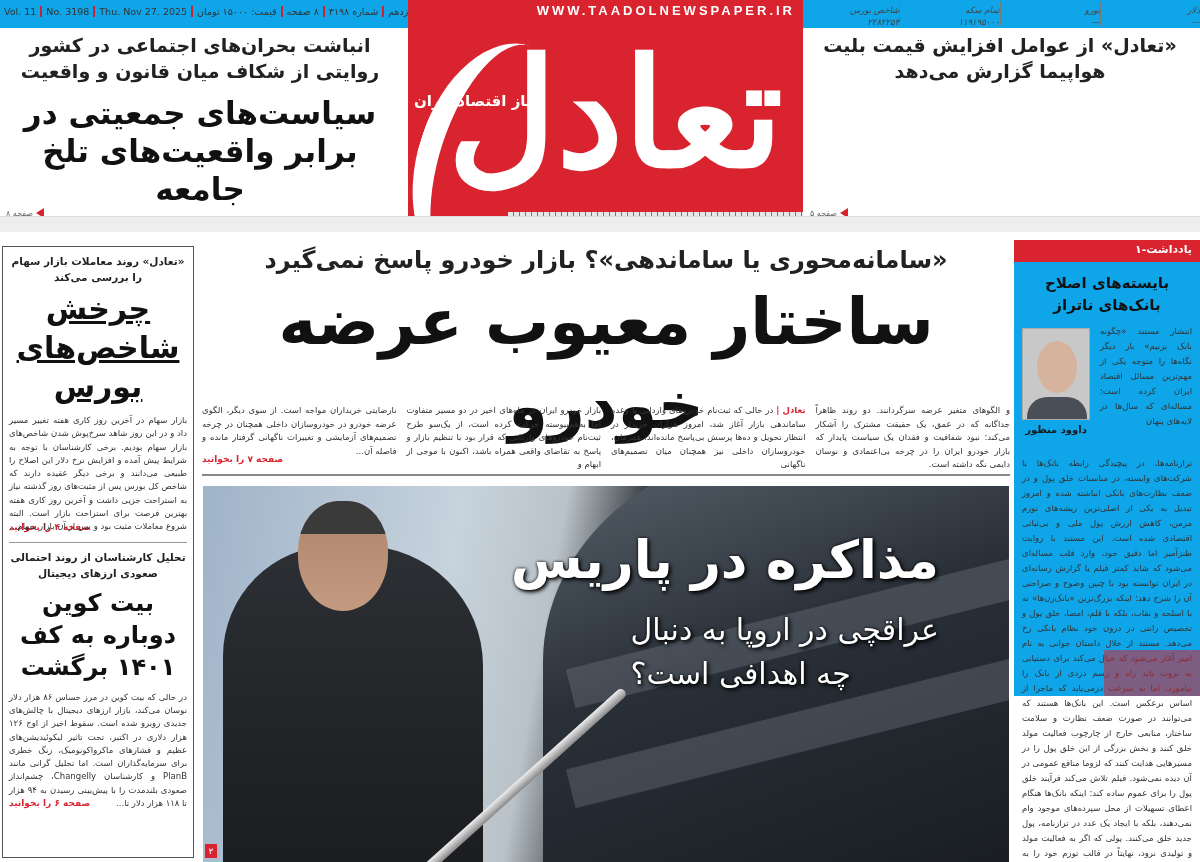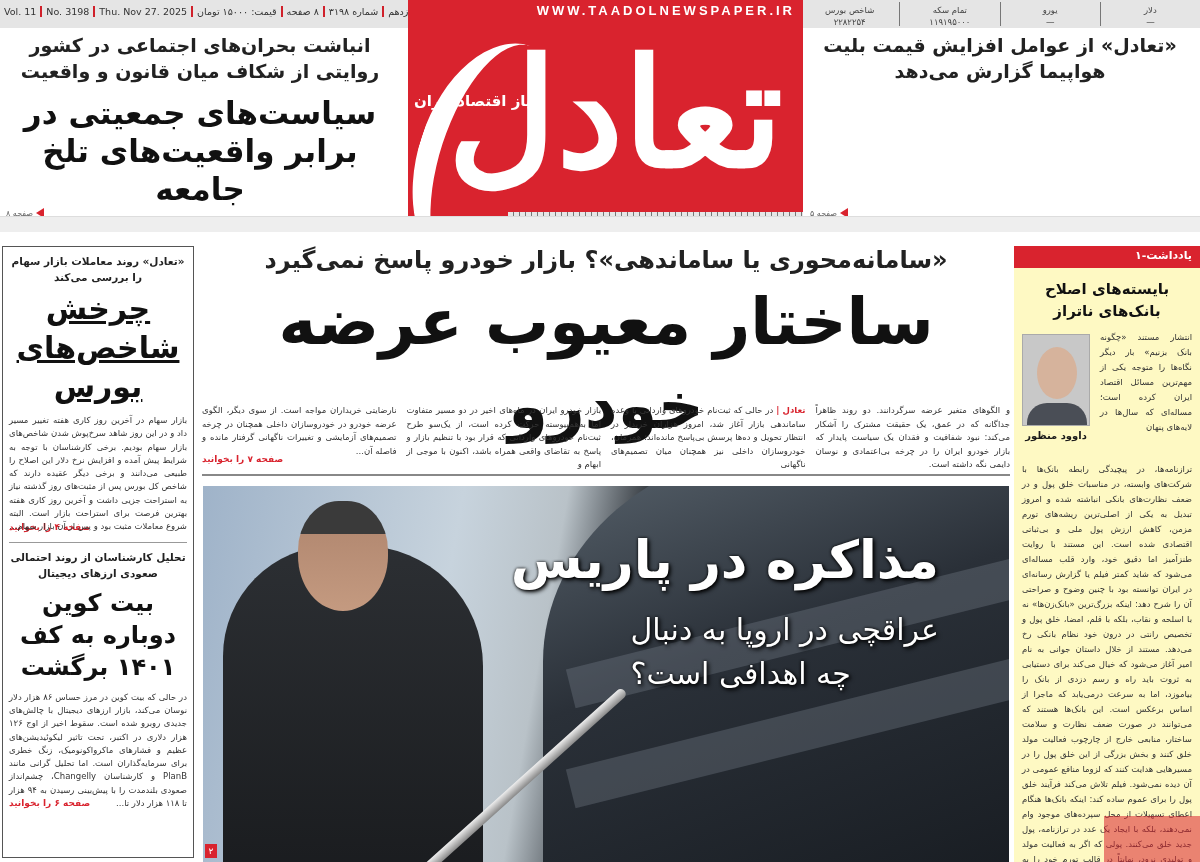--- a/index.html
+++ b/index.html
@@ -1,25 +1,25 @@
 <!DOCTYPE html>
 <html><head>
 <meta charset="utf-8">
 <style>
   * { box-sizing: border-box; margin: 0; padding: 0; }
   html, body { width: 1200px; height: 862px; overflow: hidden; background: #fff; }
   body { font-family: "DejaVu Sans", sans-serif; color: #1a1a1a; position: relative; direction: rtl; }
 
   
-  .topstrip { position: absolute; top: 0; left: 0; width: 1200px; height: 28px; background: #e5e5e5; }
+  .topstrip { position: absolute; top: 0; left: 0; width: 1200px; height: 28px; background: #0ea5e9; }
   .issue-info { position: absolute; left: 4px; top: 6px; direction: rtl; font-size: 9.5px; color: #333; white-space: nowrap; display: flex; flex-direction: row-reverse; gap: 4px; align-items: center; }
   .issue-info .sep { width: 2px; height: 11px; background: #d0202a; display: inline-block; }
   .issue-info span.item { font-family: "DejaVu Sans", sans-serif; }
   .market { position: absolute; right: 0; top: 0; height: 28px; width: 400px; display: flex; flex-direction: row; direction: rtl; }
-  .market .cell { flex: 1; text-align: center; font-size: 8.5px; color: #444; line-height: 12px; padding-top: 2px; border-left: 1px solid #777; margin: 2px 0; }
+  .market .cell { flex: 1; font-size: 8.5px; color: #444; line-height: 12px; padding-top: 2px; border-left: 1px solid #777; margin: 2px 0; font-style: italic; }
   .market .cell:last-child { border-left: none; }
 
   
   .masthead { position: absolute; left: 408px; top: 0; width: 395px; height: 222px; background: #d9232e; overflow: hidden; }
   .masthead .url { position: absolute; right: 8px; top: 3px; color: #fff; font-size: 13px; letter-spacing: 3px; font-weight: bold; direction: ltr; font-family: "Liberation Sans", sans-serif; }
   .masthead .logo { position: absolute; right: 20px; top: 18px; color: #fff; font-family: "DejaVu Serif", serif; font-size: 150px; font-weight: bold; line-height: 190px; }
   .masthead .tagline { position: absolute; left: 6px; top: 92px; color: #fff; font-size: 15px; font-weight: bold; }
   .masthead .swoosh { position: absolute; left: 10px; top: 40px; width: 150px; height: 240px; border-left: 22px solid #fff; border-radius: 50%; transform: rotate(18deg); }
   .masthead .ruler { position: absolute; left: 100px; bottom: 0; width: 295px; height: 10px; background: repeating-linear-gradient(90deg, #e6e6e6 0 5px, #777 5px 6px); }
 
@@ -58,21 +58,21 @@
   
   .leftcol { position: absolute; left: 2px; top: 246px; width: 192px; height: 612px; border: 1px solid #555; padding: 6px 6px; text-align: center; }
   .leftcol .kicker { font-size: 10.5px; font-weight: bold; line-height: 16px; color: #222; }
   .leftcol .head { font-size: 30px; font-weight: bold; line-height: 39px; color: #111; margin-top: 4px; text-decoration: underline; }
   .leftcol .body { font-size: 8.5px; line-height: 13.3px; text-align: justify; color: #333; margin-top: 8px; position: relative; }
   .leftcol .more { color: #d9232e; font-weight: bold; font-size: 9px; display: block; text-align: left; margin-top: -12px; }
   .leftcol hr { border: none; border-top: 1px solid #999; margin: 10px 0 6px; }
   .leftcol .head2 { font-size: 24px; font-weight: bold; line-height: 32px; color: #111; margin-top: 6px; }
 
   
-  .rightcol { position: absolute; right: 0; top: 246px; width: 186px; height: 616px; background: #fef9c3; }
+  .rightcol { position: absolute; right: 0; top: 240px; width: 186px; height: 456px; background: #0ea5e9; }
   .rightcol .label { background: #d9232e; color: #fff; font-size: 11px; font-weight: bold; padding: 3px 8px; height: 22px; }
   .rightcol .head { text-align: center; font-size: 15px; font-weight: bold; line-height: 22px; margin-top: 10px; color: #111; }
   .rightcol .authorbox { position: absolute; left: 8px; top: 88px; width: 68px; height: 92px; background: #c8c8c8; border: 1px solid #aaa; }
   .rightcol .authorbox .face { position: absolute; left: 14px; top: 12px; width: 40px; height: 52px; border-radius: 50%; background: #d6b39c; }
   .rightcol .authorbox .suit { position: absolute; left: 4px; bottom: 0; width: 60px; height: 22px; border-radius: 20px 20px 0 0; background: #4a4e56; }
   .rightcol .authorname { position: absolute; left: 8px; top: 184px; width: 68px; text-align: center; font-size: 10px; font-weight: bold; }
   .rightcol .intro { position: absolute; right: 8px; top: 84px; width: 92px; font-size: 8.5px; line-height: 15px; text-align: justify; color: #333; }
   .rightcol .body { position: absolute; right: 8px; top: 216px; width: 170px; font-size: 8.5px; line-height: 15px; text-align: justify; color: #333; }
   .rightcol .watermark { position: absolute; right: 0; bottom: 0; width: 96px; height: 46px; background: rgba(217,35,46,0.55); }
 </style>

